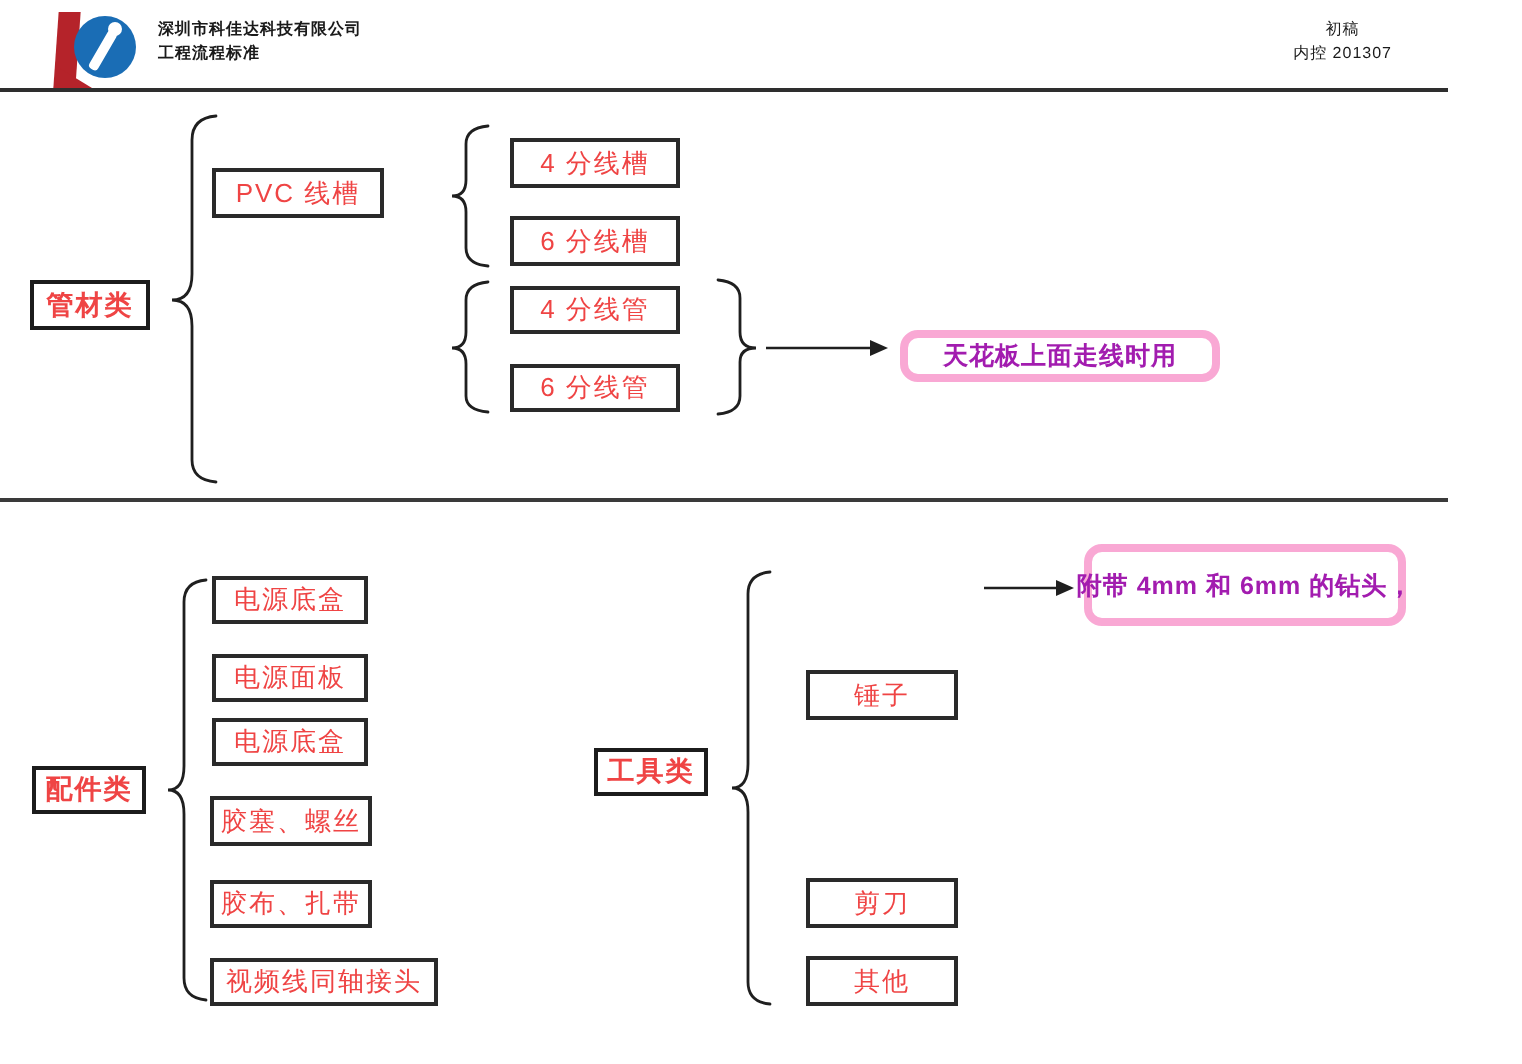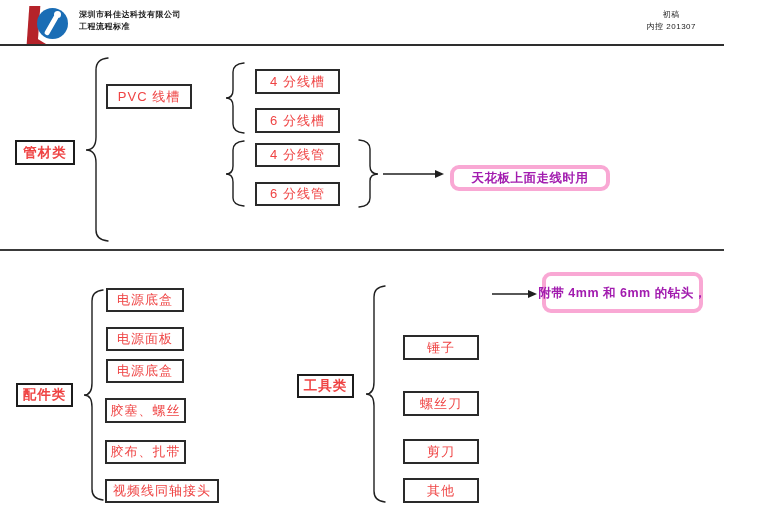--- a/index.html
+++ b/index.html
@@ -96,21 +96,20 @@
   <div class="node" style="left:106px;top:288px;width:78px;height:24px">电源底盒</div>
   <div class="node" style="left:106px;top:327px;width:78px;height:24px">电源面板</div>
   <div class="node" style="left:106px;top:359px;width:78px;height:24px">电源底盒</div>
   <div class="node" style="left:105px;top:398px;width:81px;height:25px">胶塞、螺丝</div>
   <div class="node" style="left:105px;top:440px;width:81px;height:24px">胶布、扎带</div>
   <div class="node" style="left:105px;top:479px;width:114px;height:24px">视频线同轴接头</div>
 
   <div class="node cat" style="left:297px;top:374px;width:57px;height:24px">工具类</div>
 
   <div class="node" style="left:403px;top:335px;width:76px;height:25px">锤子</div>
-  <div class="node" style="left:403px;top:391px;width:76px;height:25px">螺丝刀</div>
   <div class="node" style="left:403px;top:439px;width:76px;height:25px">剪刀</div>
   <div class="node" style="left:403px;top:478px;width:76px;height:25px">其他</div>
 
   <div class="note" style="left:542px;top:272px;width:161px;height:41px">
     <span>附带 4mm 和 6mm 的钻头，</span>
   </div>
 
 </div>
 
 </body></html>

